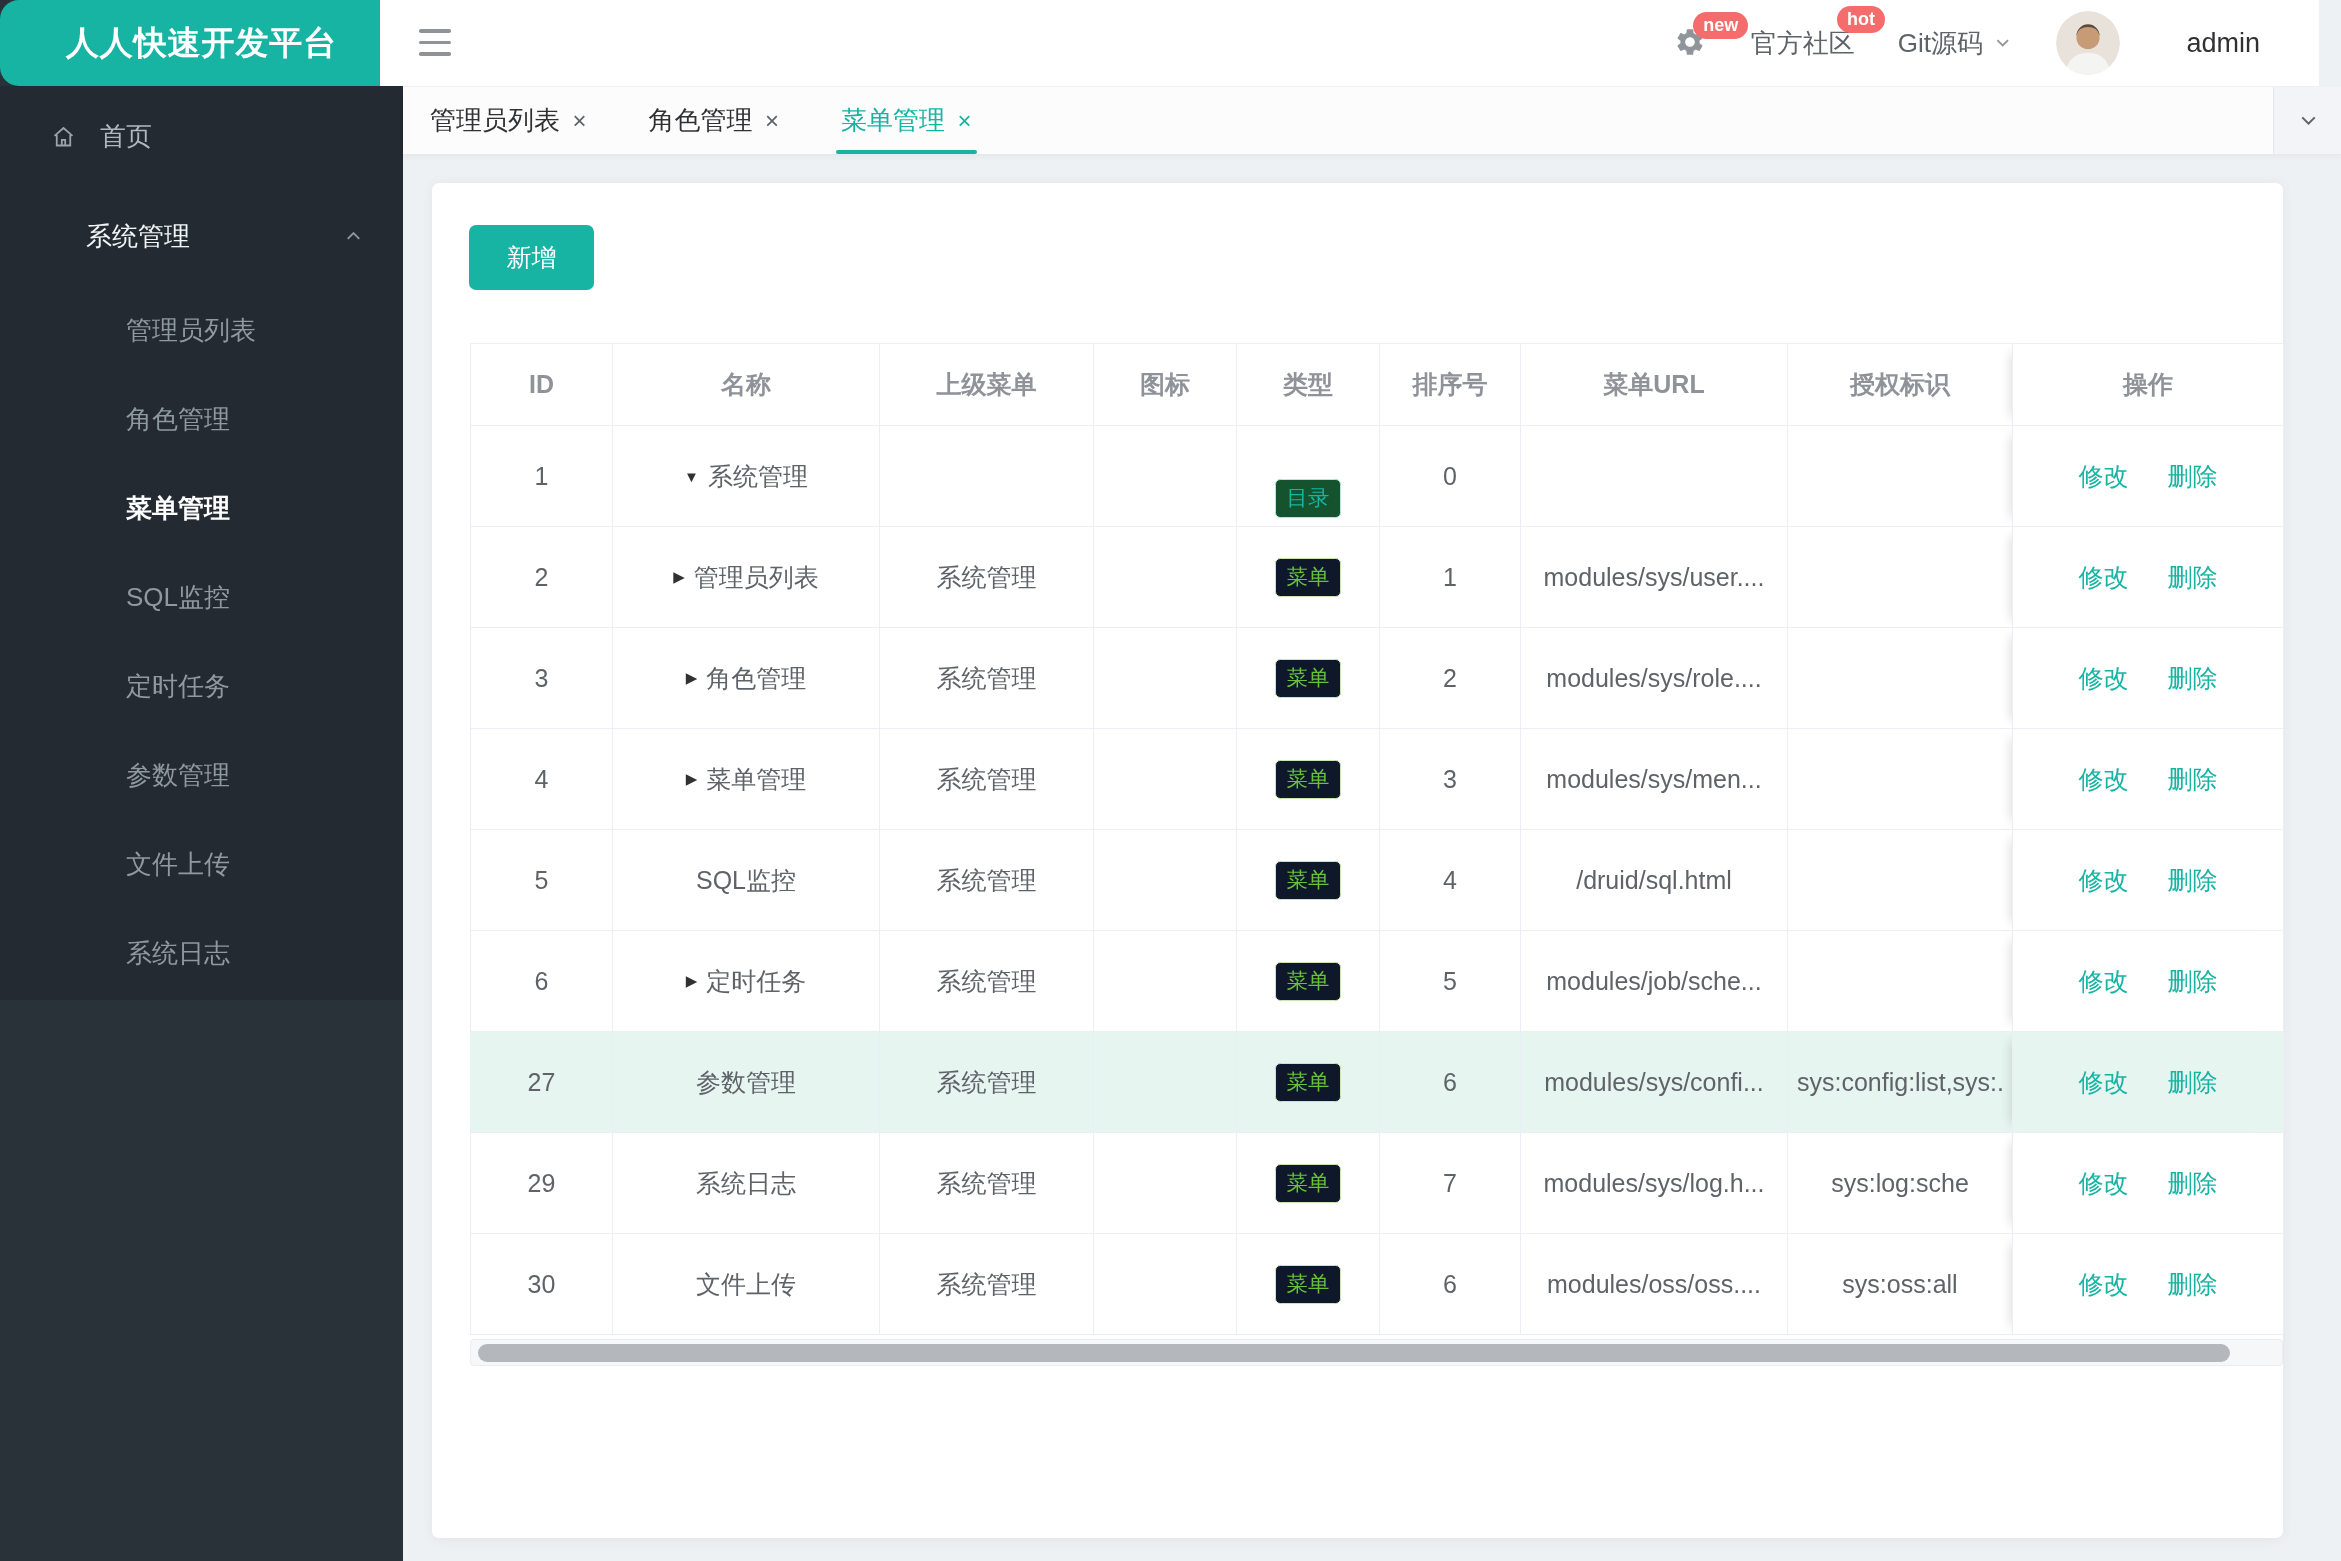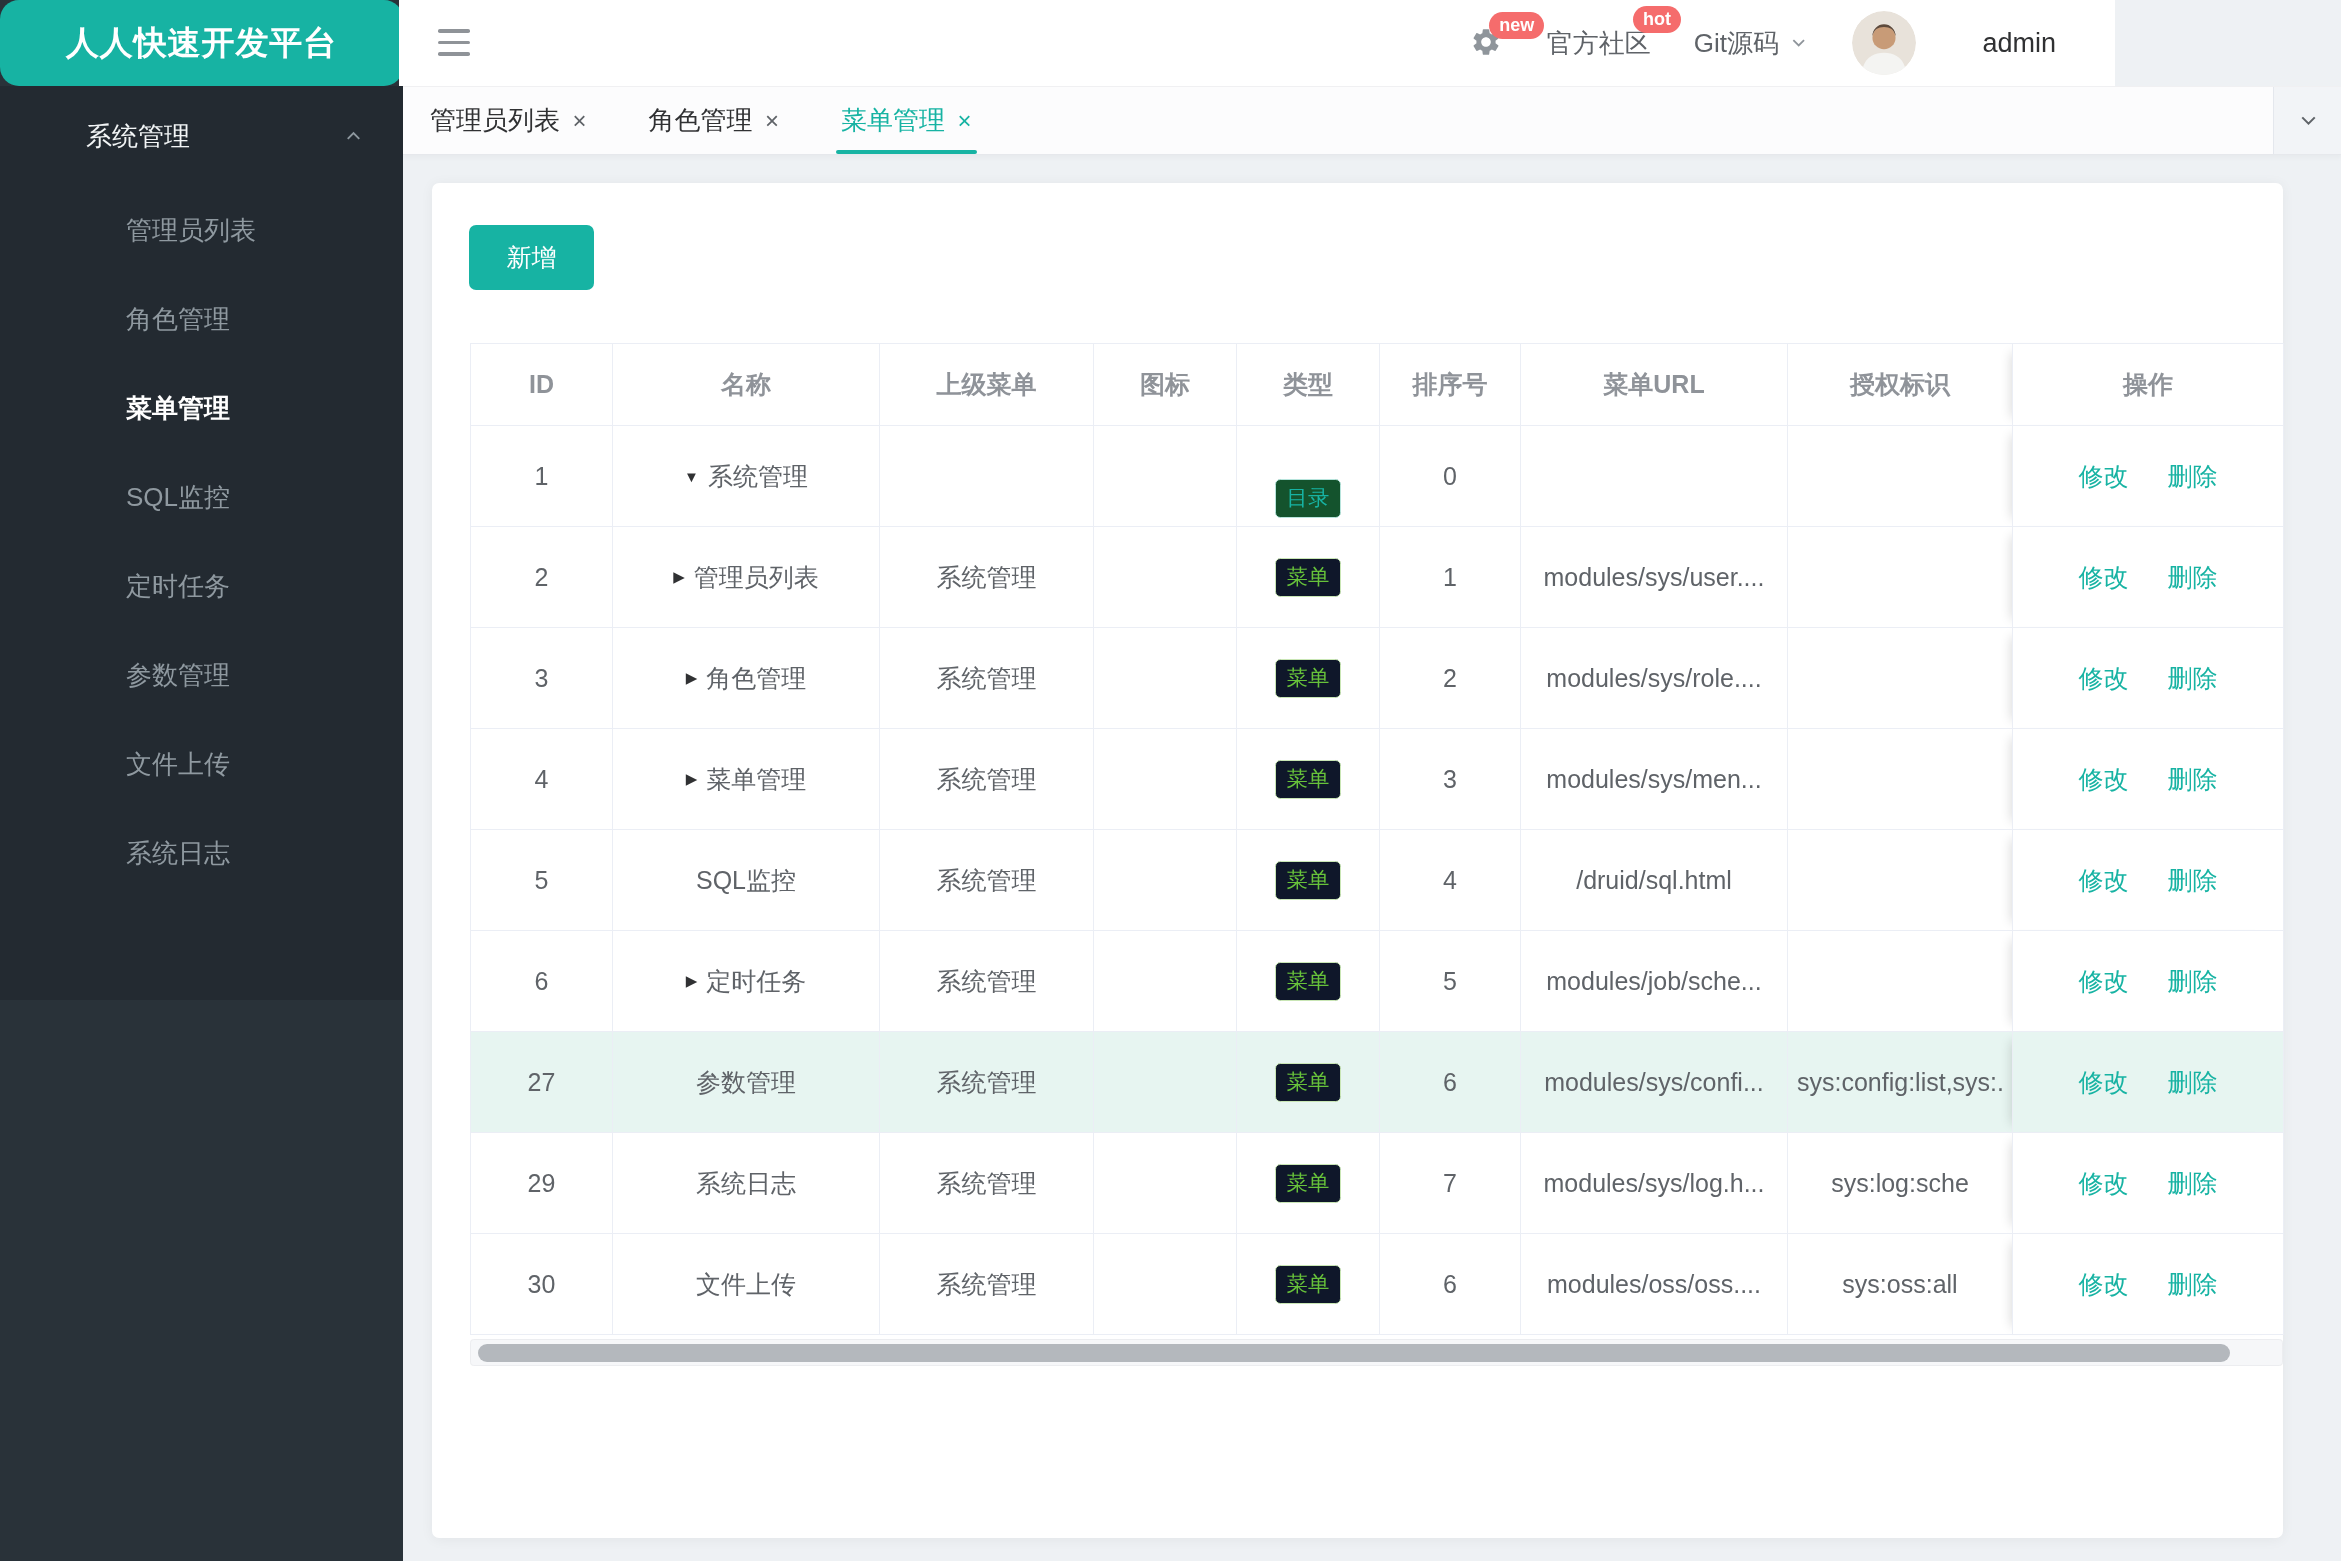--- a/index.html
+++ b/index.html
@@ -17,21 +17,21 @@
   .menu-block{position:absolute;left:0;top:86px;width:403px;height:914px;background:#232a31;}
   .side-home{height:100px;display:flex;align-items:center;gap:23px;padding-left:50px;
              color:#aeb8be;font-size:26px;cursor:pointer;}
   .side-group{height:100px;display:flex;align-items:center;padding-left:86px;
               color:#f2f5f6;font-size:26px;cursor:pointer;position:relative;}
   .side-group .chev{position:absolute;right:38px;top:50%;transform:translateY(-50%);}
   .side-sub-item{height:89px;line-height:89px;padding-left:126px;font-size:26px;
                  color:#8f99a0;cursor:pointer;}
   .side-sub-item.active{color:#ffffff;font-weight:bold;}
   
-  .topbar{position:absolute;left:399px;top:0;width:1716px;height:86px;background:#fff;}
+  .topbar{position:absolute;left:380px;top:0;width:1939px;height:86px;background:#fff;}
   .hamburger{position:absolute;left:39px;top:29px;width:32px;height:27px;cursor:pointer;
              display:flex;flex-direction:column;justify-content:space-between;}
   .hamburger span{display:block;height:3.6px;border-radius:1.8px;background:#8f9398;}
   .topbar-right{position:absolute;right:59px;top:0;height:86px;display:flex;align-items:center;gap:43px;}
   .pill{position:absolute;background:#f56c6c;color:#fff;font-size:18px;height:27px;line-height:27px;
         padding:0 9.8px;border-radius:14.2px;font-weight:bold;}
   .gear-wrap{position:relative;width:34px;height:34px;cursor:pointer;}
   .gear-wrap .pill{top:-14.2px;left:19.6px;}
   .community-wrap{position:relative;font-size:26px;color:#5f6368;cursor:pointer;}
   .community-wrap .pill{top:-19.6px;right:-30px;}
@@ -79,20 +79,30 @@
            border:0.9px solid #ecedf0;border-radius:3.6px;box-sizing:border-box;}
   .hscroll-thumb{position:absolute;left:7.1px;top:3.6px;width:1752px;height:18px;background:#b4b8bd;
                  border-radius:9px;cursor:pointer;}
   svg{display:block;}
 </style>
 </head>
 <body>
 
 <div class="sidebar">
   <div class="menu-block">
+    <div class="side-home">
+      <span>
+        <svg width="27" height="27" viewBox="0 0 24 24" fill="none" stroke="#9aa4ab" stroke-width="1.6">
+          <path d="M4 11.5 12 4.5l8 7"></path>
+            <path d="M6 10.5V20h12v-9.5"></path>
+            <path d="M10.5 20v-5h3v5"></path>
+        </svg>
+      </span>
+      <span>首页</span>
+    </div>
     <div class="side-group">
       <span>系统管理</span>
       <span class="chev">
         <svg width="23" height="23" viewBox="0 0 24 24" fill="none" stroke="#8d979e" stroke-width="2">
           <polyline points="6 15 12 9 18 15"></polyline>
         </svg>
       </span>
     </div>
     <div>
         <div class="side-sub-item">

